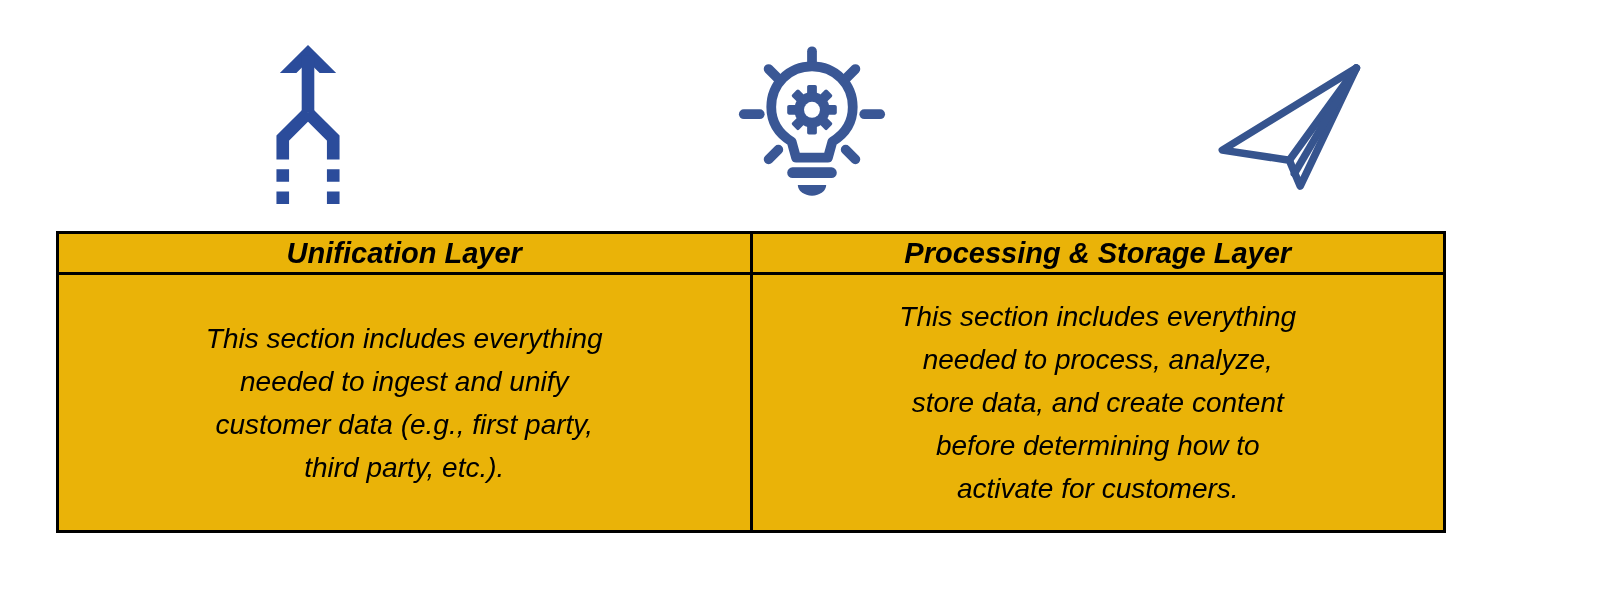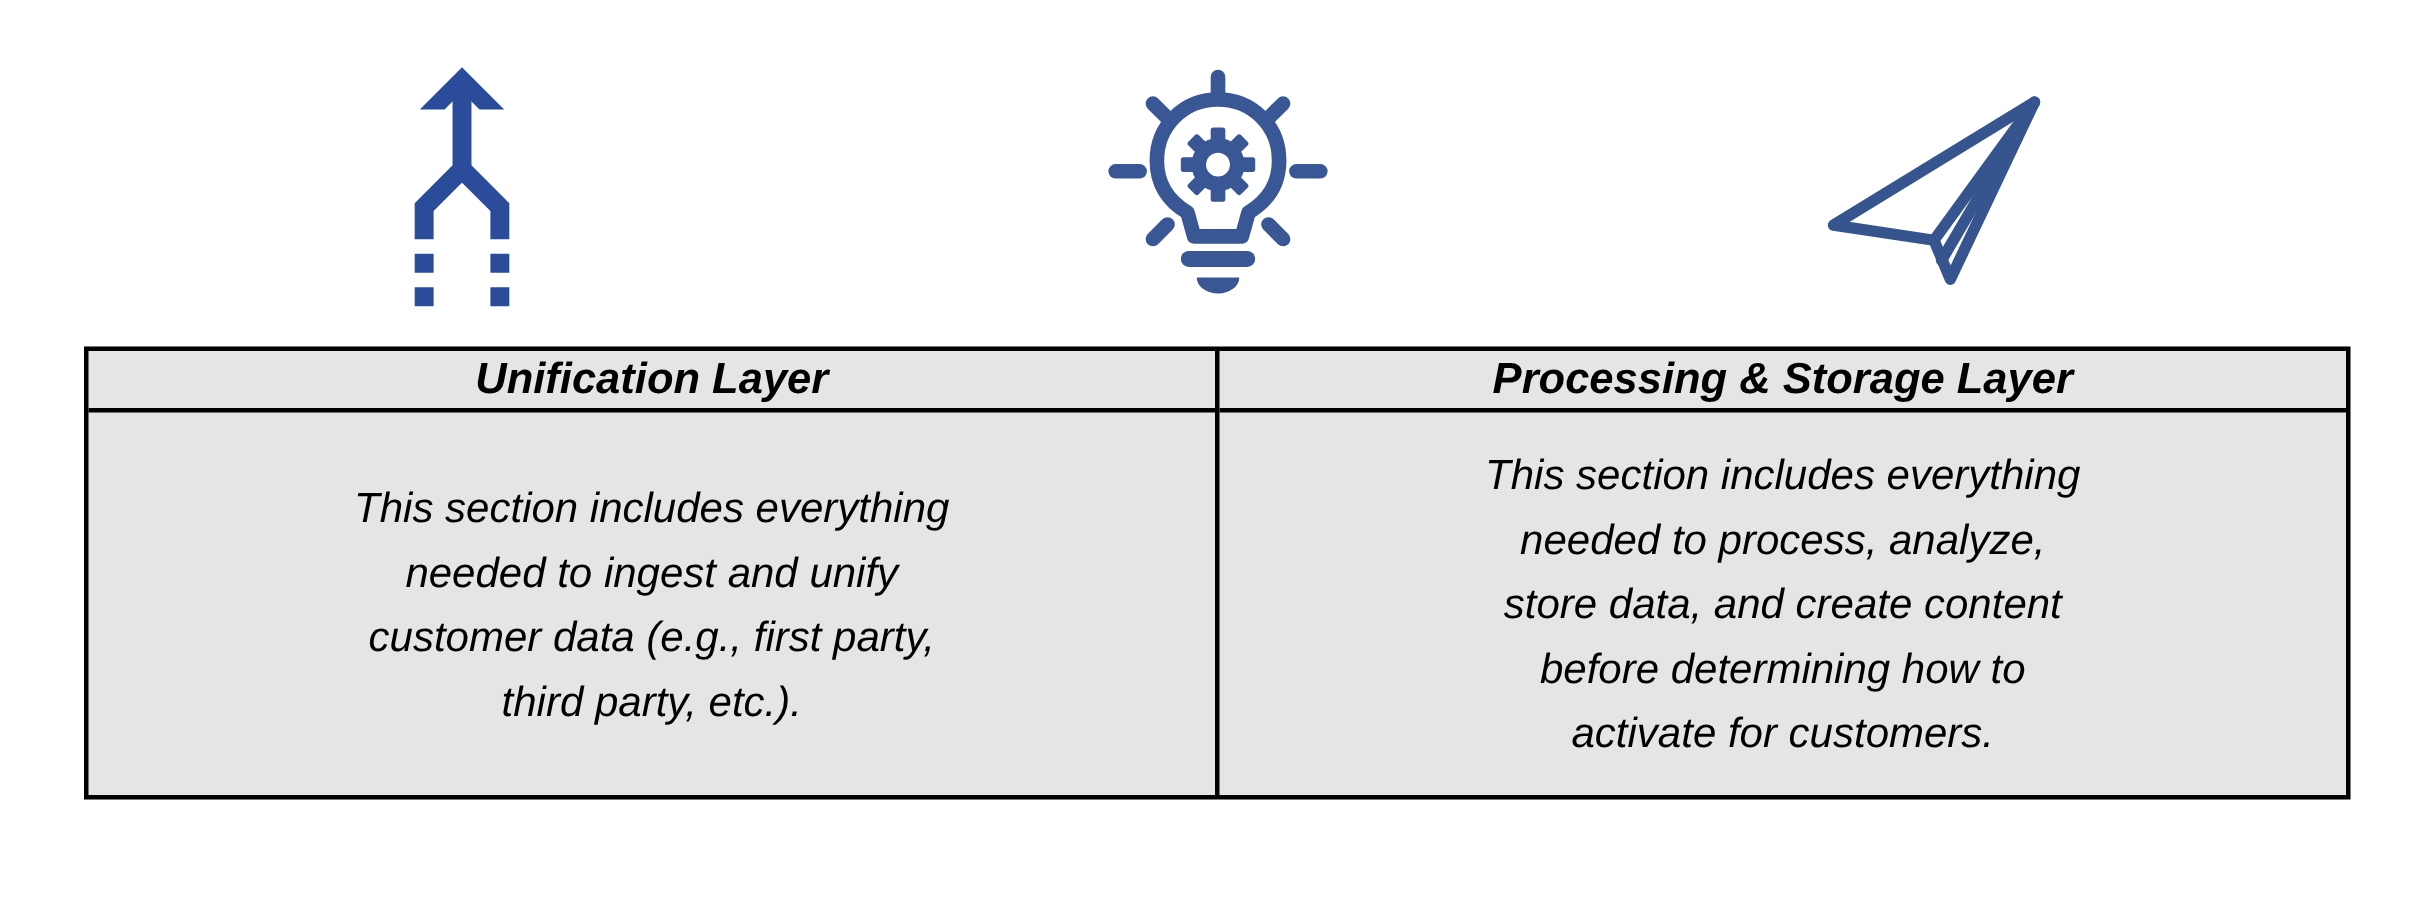--- a/index.html
+++ b/index.html
@@ -17,24 +17,24 @@
     display: flex;
   }
   .icon-slot { flex: 1; display: flex; justify-content: center; align-items: flex-start; }
   .icon-merge-wrap  { margin-top: 42px; }
   .icon-bulb-wrap   { margin-top: 46px; }
   .icon-plane-wrap  { margin-top: 58px; transform: translateX(-24px); }
 
   
   .layer-table {
     position: absolute; left: 56px; top: 231px;
-    width: 1511px; height: 302px;
+    width: 1390px; height: 302px;
     display: flex;
     border: 3px solid var(--border-color, #000);
-    background: #e5e5e5;
+    background: #eab308;
   }
   .layer-col { flex: 1; display: flex; flex-direction: column; min-width: 0; }
   .layer-col + .layer-col { border-left: 3px solid var(--border-color, #000); }
   .cell-header {
     height: 41px;
     border-bottom: 3px solid var(--border-color, #000);
     display: flex; align-items: center; justify-content: center;
     font-weight: bold; font-style: italic;
     font-size: 29px; color: #000;
   }

